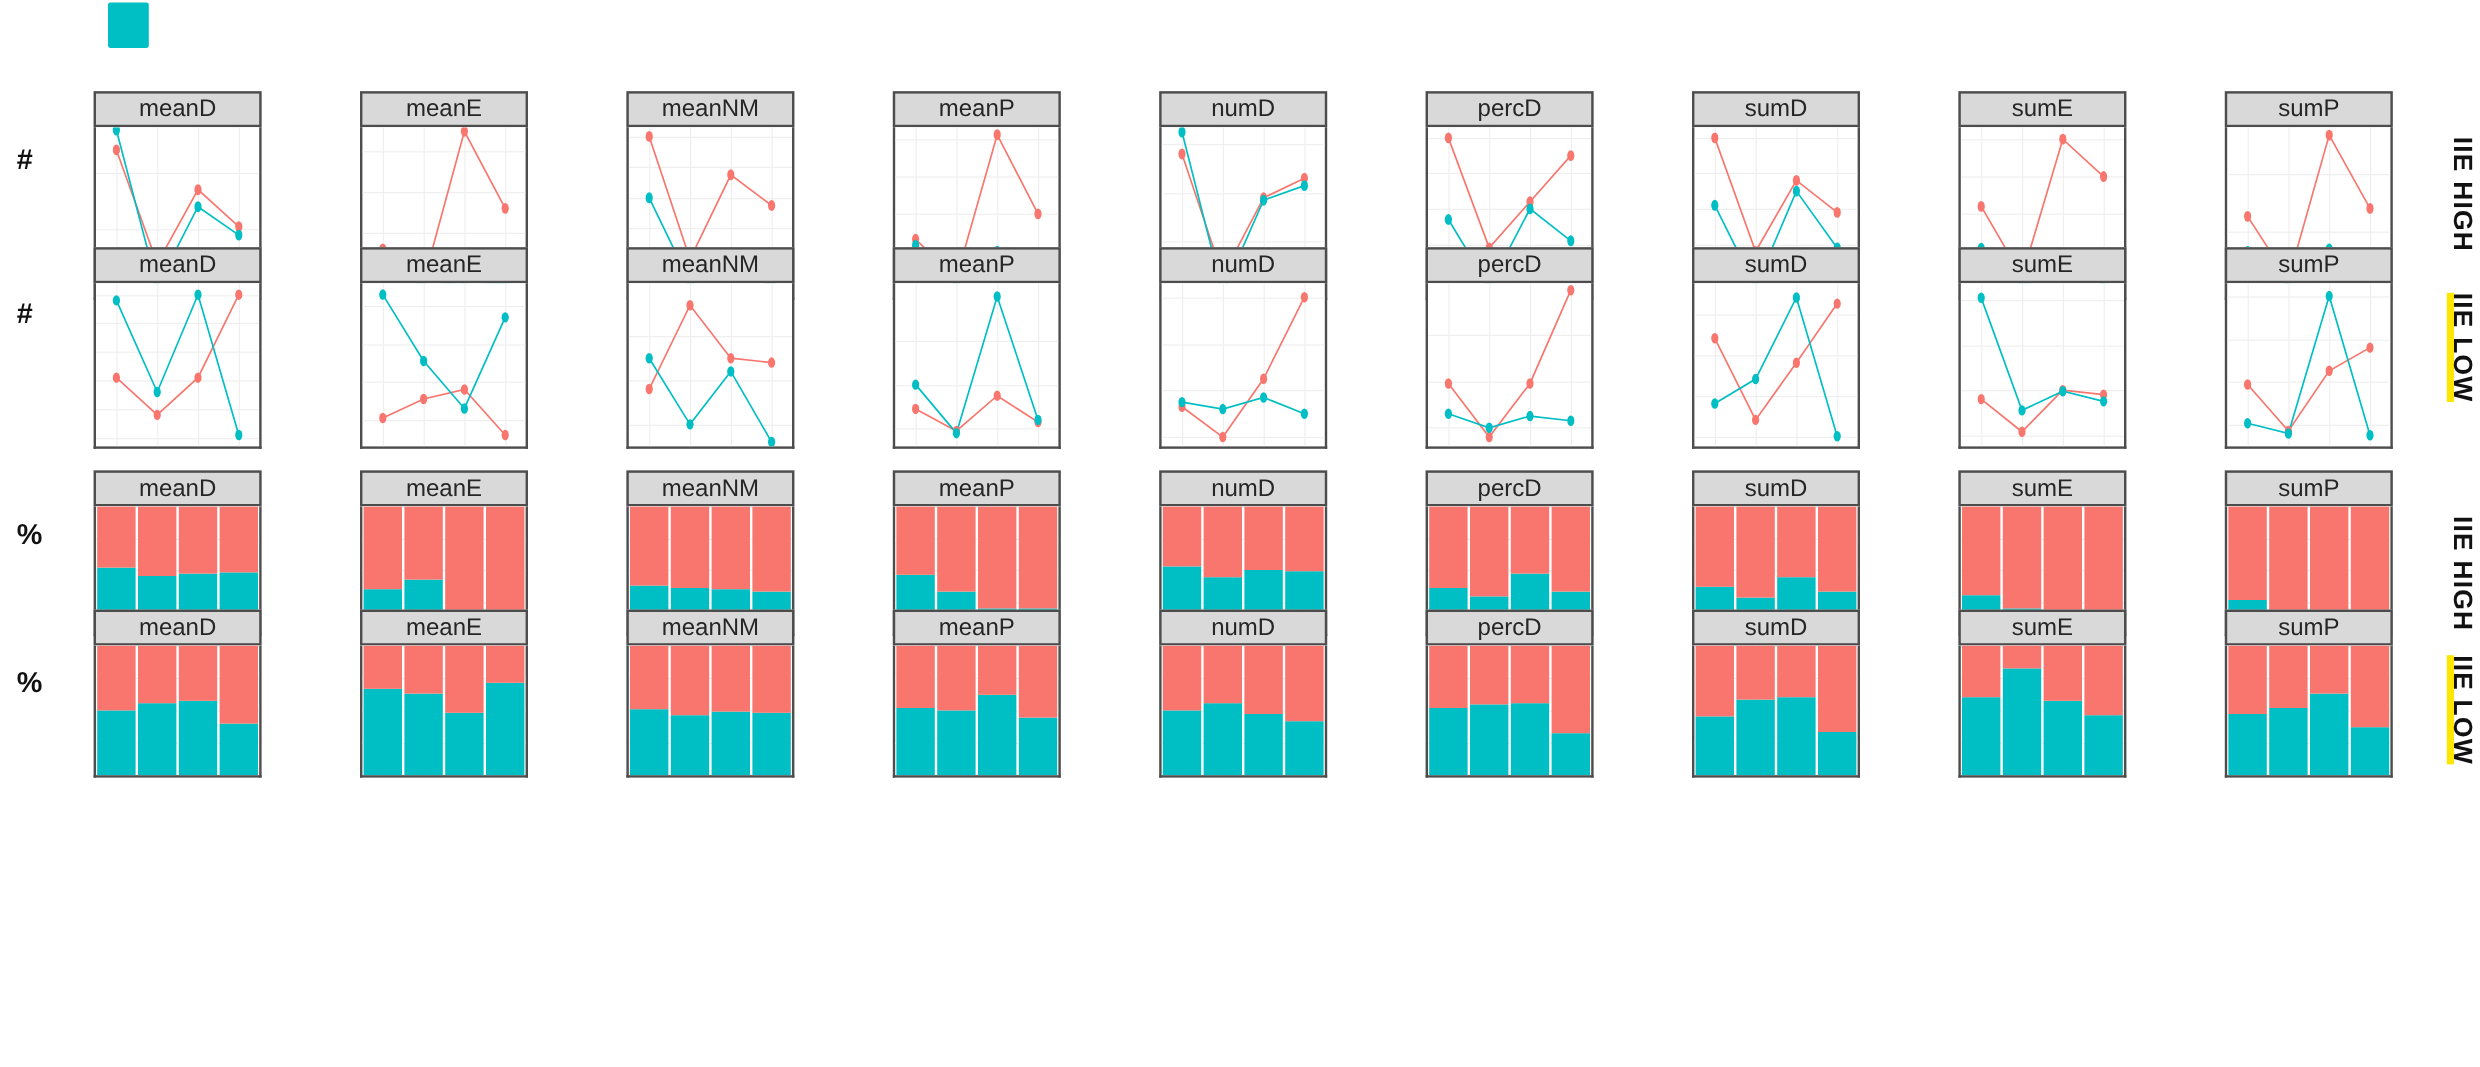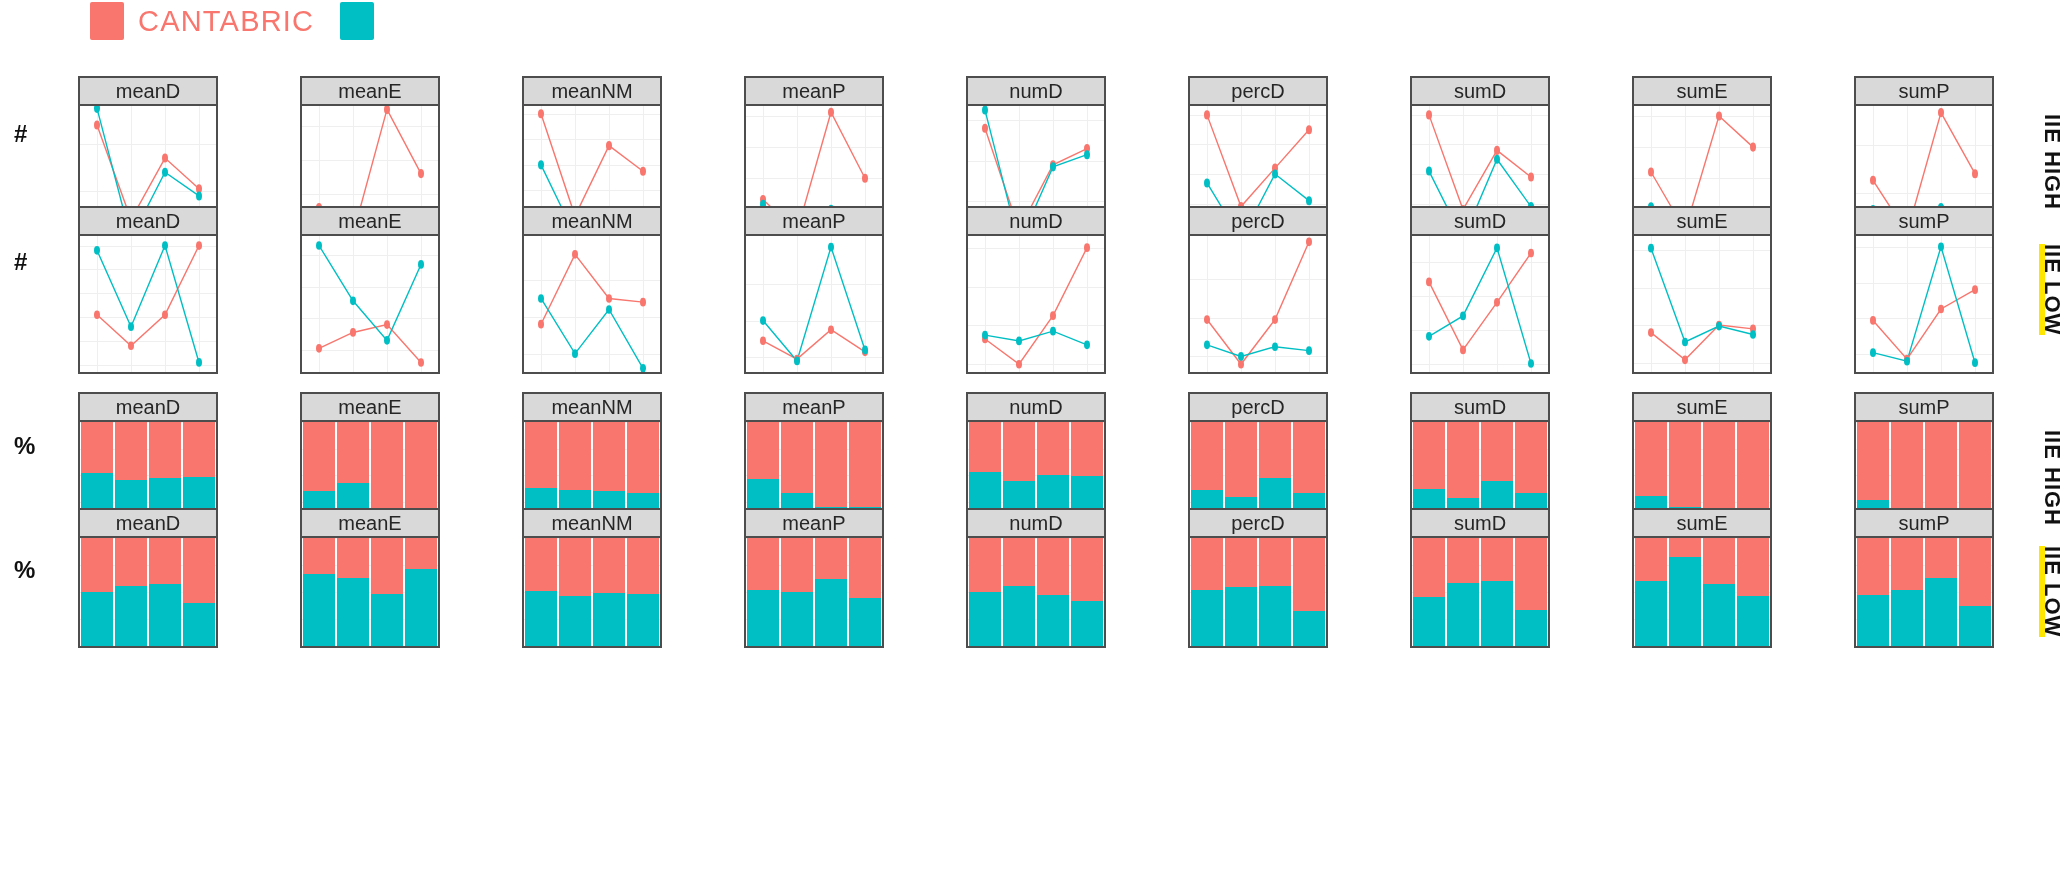--- a/index.html
+++ b/index.html
@@ -44,24 +44,20 @@
 
   .axisname{position:absolute;font-size:24px;font-weight:bold;color:#111;font-family:"Liberation Sans",sans-serif;}
 </style>
 </head>
 <body>
 
 <div id="root">
 
   <div class="legend">
     <div class="leg-item">
-      <span class="leg-swatch" style="background: rgb(248, 118, 109);"></span>
-      <span class="leg-label" style="color: rgb(248, 118, 109);">CANTABRIC</span>
-    </div>
-    <div class="leg-item">
       <span class="leg-swatch" style="background: rgb(0, 191, 196);"></span>
     </div>
   </div>
 
   <div id="bands">
       <div class="band" style="top: 76px; height: 174px;">
         <div class="axisname" style="left: 14px; top: 44px;">#</div>
         <div class="rowlab" style="right: 2px; top: 38px;">IIE HIGH</div>
         <div class="panel" style="left: 78px; width: 140px;">
           <div class="strip">

